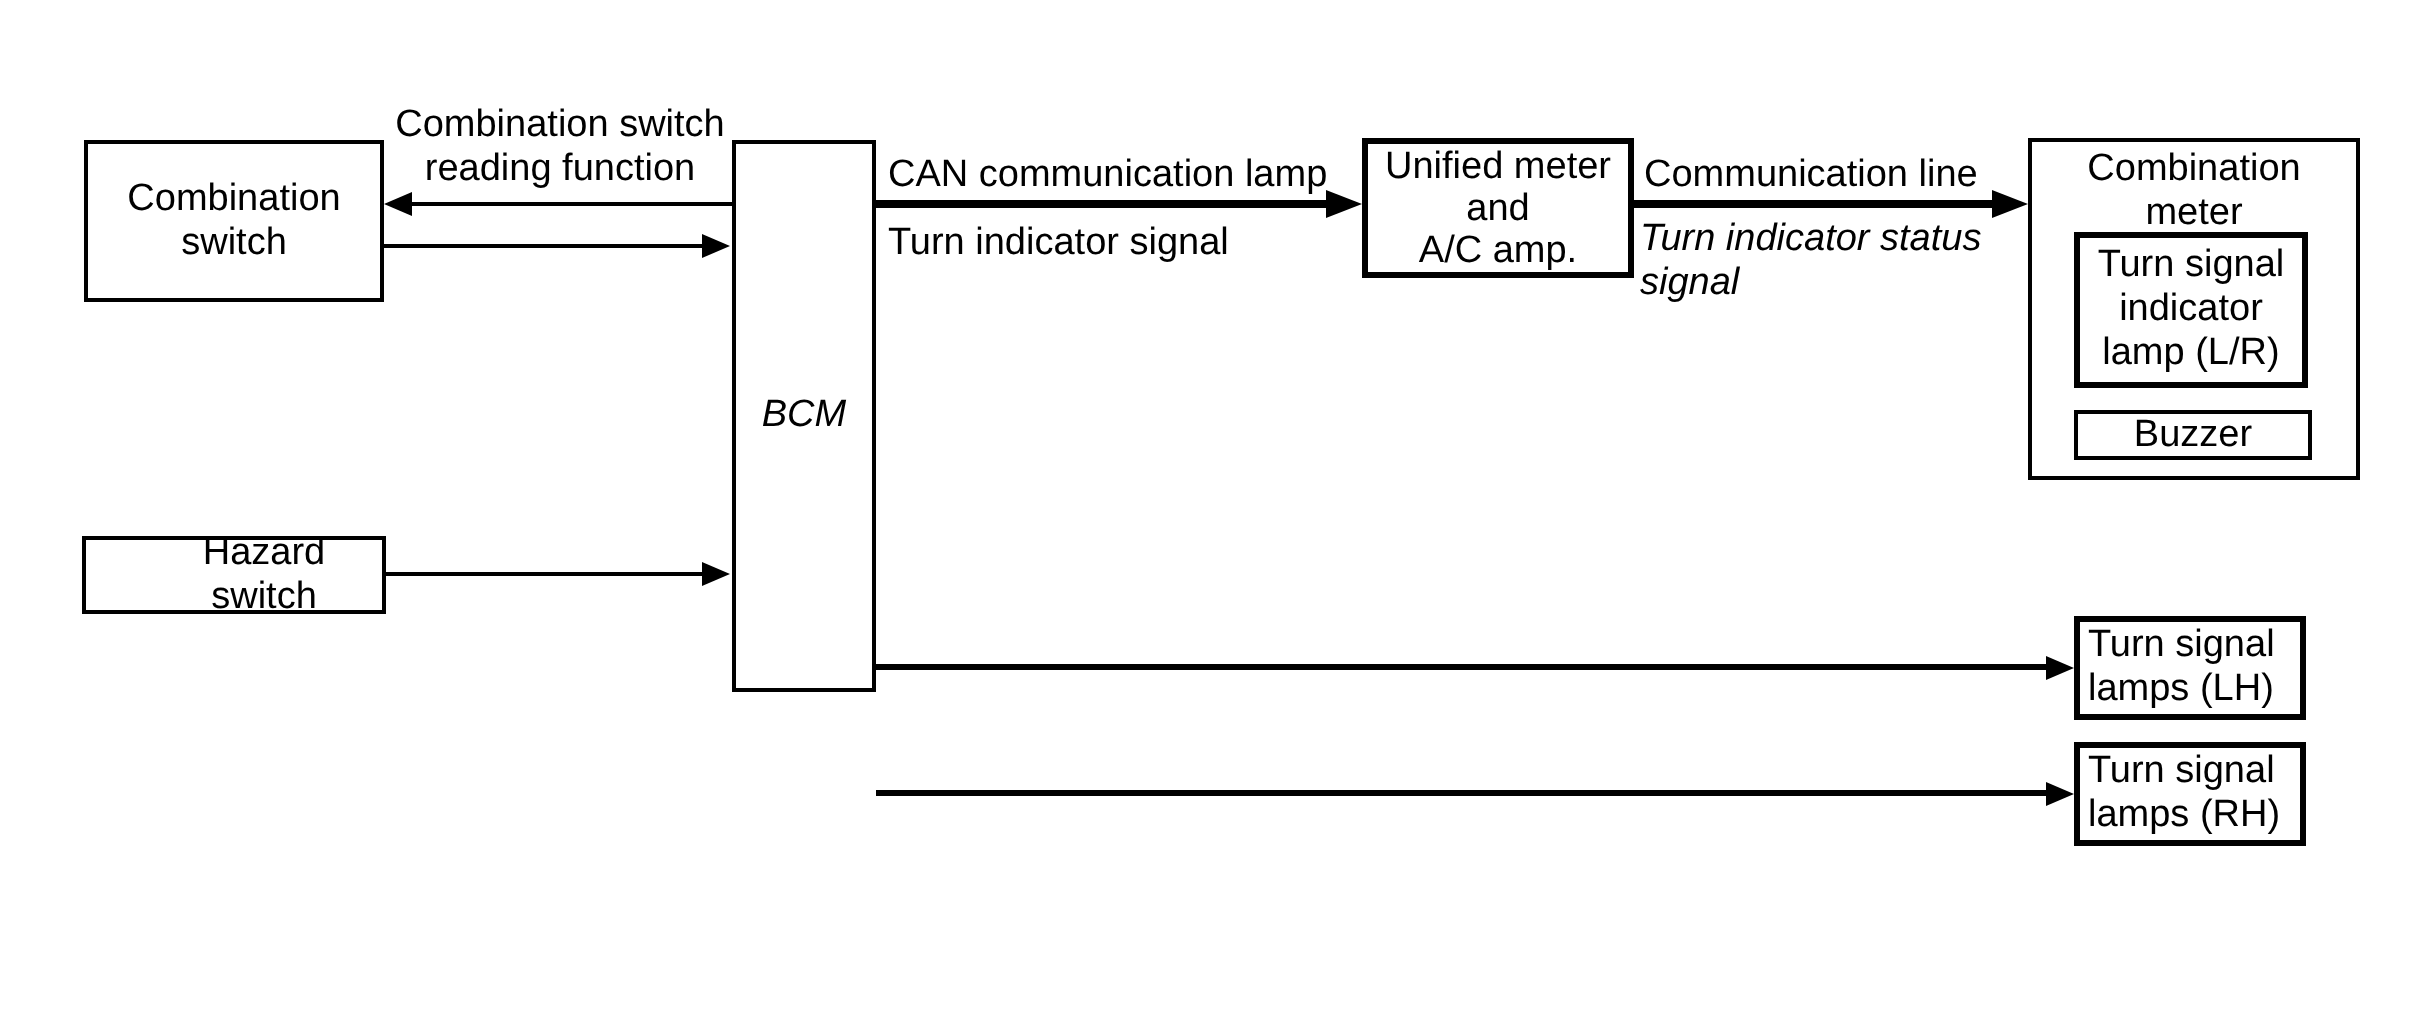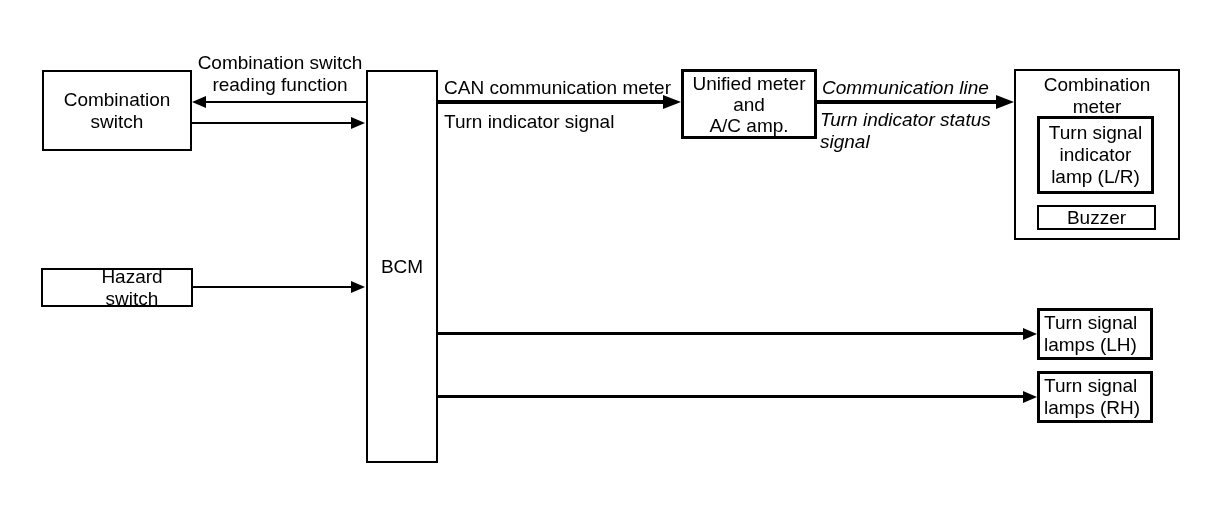--- a/index.html
+++ b/index.html
@@ -70,21 +70,21 @@
 </head>
 <body>
 
 <div id="canvas">
 
   <div class="box" id="box-combination-switch" style="left:42px; top:70px; width:150px; height:81px;">Combination
 switch</div>
 
   <div class="box" id="box-hazard-switch" style="left:41px; top:268px; width:152px; height:39px;padding-left:30px;">Hazard switch</div>
 
-  <div class="box" id="box-bcm" style="left:366px; top:70px; width:72px; height:393px;">BCM</div>
+  <div class="box" id="box-bcm" style="left:366px; top:70px; width:72px; height:276px;font-style:italic;">BCM</div>
 
   <div class="box thick" id="box-unified-meter" style="left:681px; top:69px; width:136px; height:70px;text-align:center;">Unified meter
 and
 A/C amp.</div>
 
   <div class="box" id="box-combination-meter" style="left:1014px; top:69px; width:166px; height:171px;">
     <span>Combination
 meter</span>
   </div>
 
@@ -96,25 +96,25 @@
 
   <div class="box thick left-text" id="box-lamps-lh" style="left:1037px; top:308px; width:116px; height:52px;">Turn signal
 lamps (LH)</div>
 
   <div class="box thick left-text" id="box-lamps-rh" style="left:1037px; top:371px; width:116px; height:52px;">Turn signal
 lamps (RH)</div>
 
   <div class="lbl center" style="left:185px; top:52px; width:190px;">Combination switch
 reading function</div>
 
-  <div class="lbl" style="left:444px; top:77px;">CAN communication meter</div>
+  <div class="lbl" style="left:444px; top:77px;">CAN communication lamp</div>
 
   <div class="lbl" style="left:444px; top:111px;">Turn indicator signal</div>
 
-  <div class="lbl" style="left:822px; top:77px;font-style:italic;">Communication line</div>
+  <div class="lbl" style="left:822px; top:77px;">Communication line</div>
 
   <div class="lbl" style="left:820px; top:109px; width:200px;font-style:italic;">Turn indicator status
 signal</div>
 
   <div>
     <div class="hline" style="left:205px; top:101px; width:162px; height:2px;"></div>
     <div class="ah-left" style="left:192px; top:96px;"></div>
   </div>
 
   <div>

